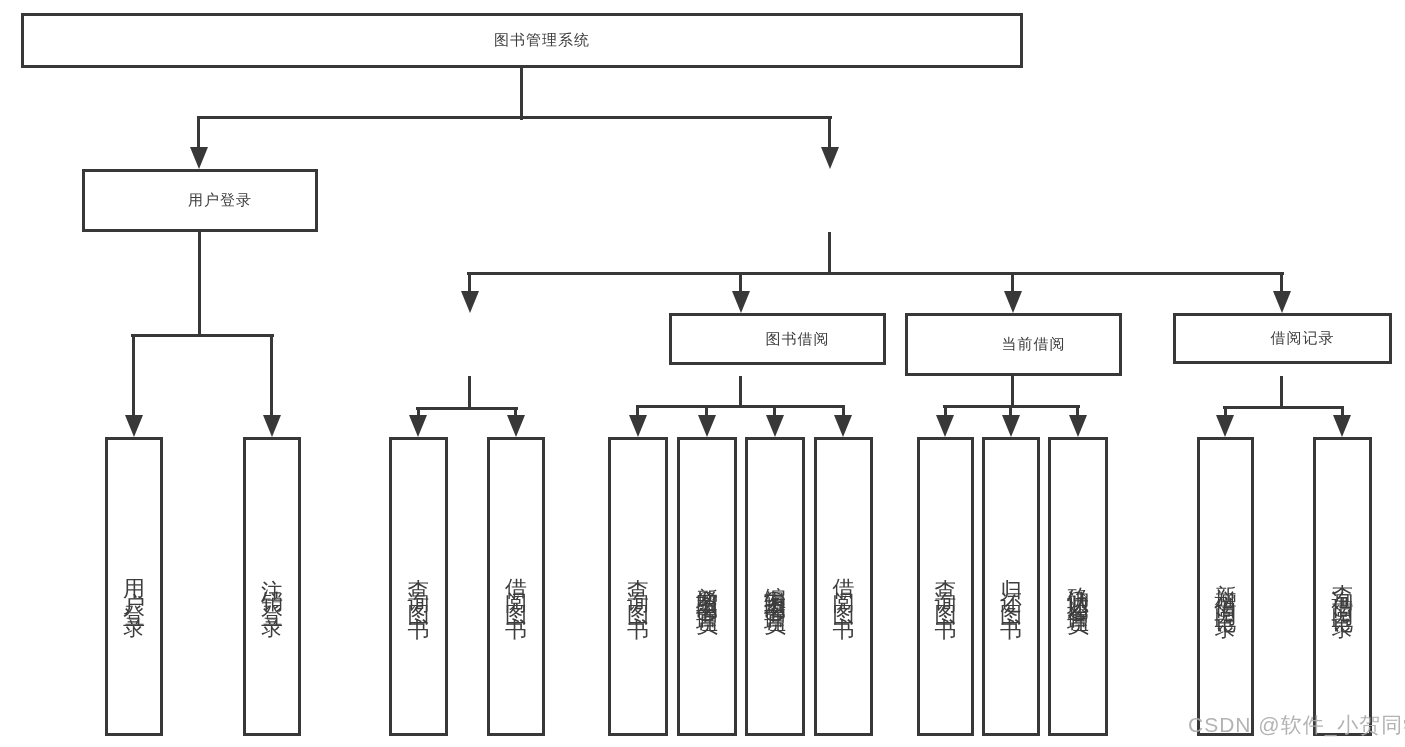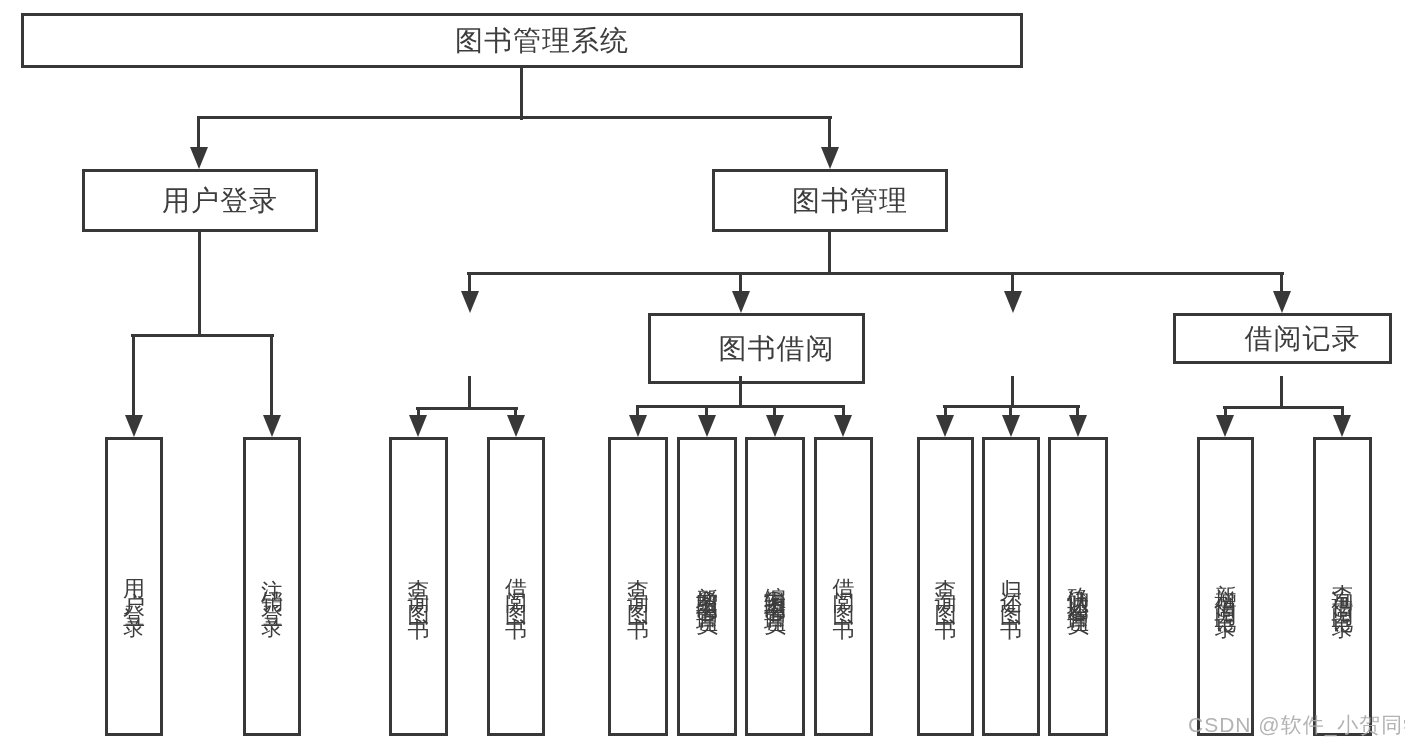--- a/index.html
+++ b/index.html
@@ -14,21 +14,21 @@
     position:absolute;
     background:#ffffff;
     border:3px solid #383838;
     box-sizing:border-box;
     display:flex;
     align-items:center;
     justify-content:center;
     color:#3d3d3d;
   }
   .hbox{
-    font-size:28px;
+    font-size:15px;
     letter-spacing:1px;
     padding-left:40px;
   }
   .vbox .vtext{
     writing-mode:vertical-rl;
     text-orientation:mixed;
     font-size:22px;
     line-height:1.0;
     white-space:nowrap;
   }
@@ -78,44 +78,44 @@
   <div class="hline" style="left:197px;top:116px;width:635px"></div>
 
   <div class="vline" style="left:197px;top:116px;height:33px"></div>
   <div class="arrow" style="left:190px;top:147px"></div>
   <div class="vline" style="left:828px;top:116px;height:33px"></div>
   <div class="arrow" style="left:821px;top:147px"></div>
 
   <div class="box hbox" style="left:82px;top:169px;width:236px;height:63px">
     <span>用户登录</span>
   </div>
-  <div class="box hbox" style="left:712px;top:169px;width:236px;height:63px">
-    <span>图书管理</span>
-  </div>
 
   <div class="vline" style="left:198px;top:232px;height:105px"></div>
   <div class="hline" style="left:131px;top:334px;width:143px"></div>
   <div class="vline" style="left:132px;top:334px;height:82px"></div>
   <div class="arrow" style="left:125px;top:415px"></div>
   <div class="vline" style="left:270px;top:334px;height:82px"></div>
   <div class="arrow" style="left:263px;top:415px"></div>
 
   <div class="vline" style="left:828px;top:232px;height:43px"></div>
   <div class="hline" style="left:467px;top:272px;width:817px"></div>
   <div class="vline" style="left:468px;top:272px;height:21px"></div>
   <div class="arrow" style="left:461px;top:291px"></div>
   <div class="vline" style="left:739px;top:272px;height:21px"></div>
   <div class="arrow" style="left:732px;top:291px"></div>
   <div class="vline" style="left:1011px;top:272px;height:21px"></div>
   <div class="arrow" style="left:1004px;top:291px"></div>
   <div class="vline" style="left:1280px;top:272px;height:21px"></div>
   <div class="arrow" style="left:1273px;top:291px"></div>
 
-  <div class="box hbox" style="left:648px;top:313px;width:217px;height:71px">
+  <div class="box hbox" style="left:669px;top:313px;width:217px;height:52px">
     <span>图书借阅</span>
+  </div>
+  <div class="box hbox" style="left:905px;top:313px;width:217px;height:63px">
+    <span>当前借阅</span>
   </div>
   <div class="box hbox" style="left:1173px;top:313px;width:219px;height:51px">
     <span>借阅记录</span>
   </div>
 
   <div class="vline" style="left:468px;top:376px;height:34px"></div>
   <div class="hline" style="left:416px;top:407px;width:102px"></div>
   <div class="vline" style="left:417px;top:407px;height:9px"></div>
   <div class="arrow" style="left:409px;top:415px"></div>
   <div class="vline" style="left:514px;top:407px;height:9px"></div>

